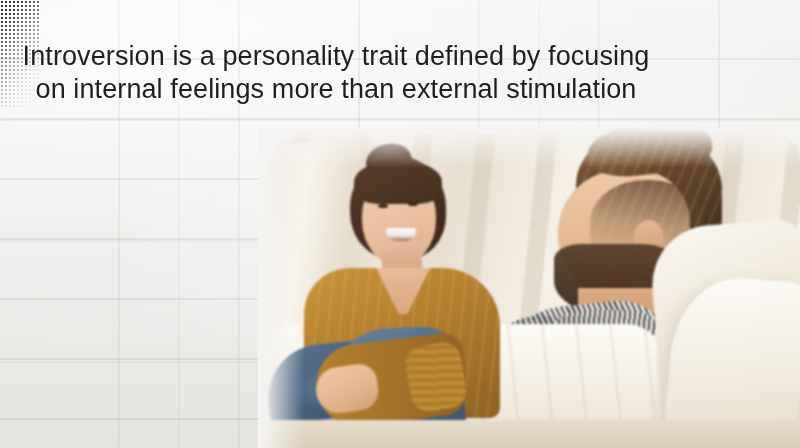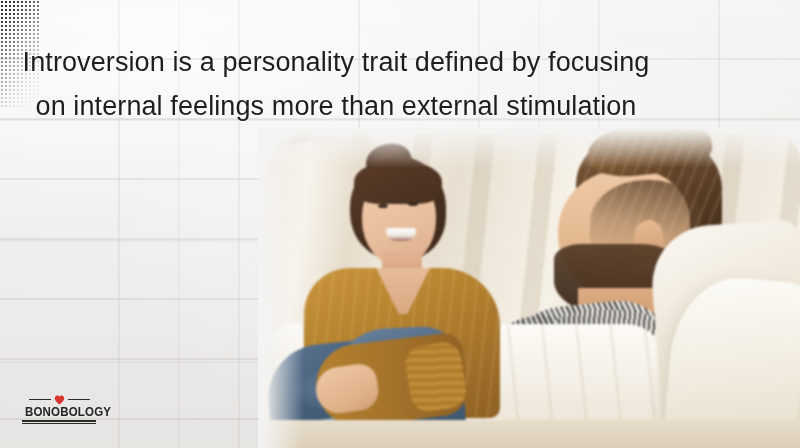--- a/index.html
+++ b/index.html
@@ -330,21 +330,21 @@
   .headline {
     position: absolute;
     left: 0;
     top: 40px;
     width: 672px;
     text-align: center;
     color: #1e1e1e;
     font-family: "Liberation Sans", sans-serif;
     font-size: 27px;
     font-weight: 400;
-    line-height: 44px;
+    line-height: 33px;
     letter-spacing: .1px;
     white-space: pre-line;
     text-shadow: 0 1px 0 rgba(255,255,255,.55);
   }
 
   
   .logo {
     position: absolute;
     left: 22px;
     top: 394px;
@@ -454,28 +454,14 @@
 
     <div class="sofa-rail"></div>
 
     <div class="photo-blur"></div>
     <div class="photo-feather"></div>
   </div>
 
   <div class="headline">Introversion is a personality trait defined by focusing
 on internal feelings more than external stimulation</div>
 
-  <div class="logo">
-    <div class="logo-top">
-      <span class="logo-rule"></span>
-      <span class="logo-heart">
-        <svg width="11" height="10" viewBox="0 0 22 20" aria-hidden="true">
-          <path d="M11 19S1.6 12.6 1.6 6.6C1.6 3.4 4 1 7 1c1.8 0 3.3.9 4 2.3C11.7 1.9 13.2 1 15 1c3 0 5.4 2.4 5.4 5.6C20.4 12.6 11 19 11 19z" fill="#d9322f"></path>
-        </svg>
-      </span>
-      <span class="logo-rule"></span>
-    </div>
-    <div class="logo-name">BONOBOLOGY</div>
-    <div class="logo-underline"></div>
-    <div class="logo-underline2"></div>
-  </div>
 
 </div>
 
 </body></html>

